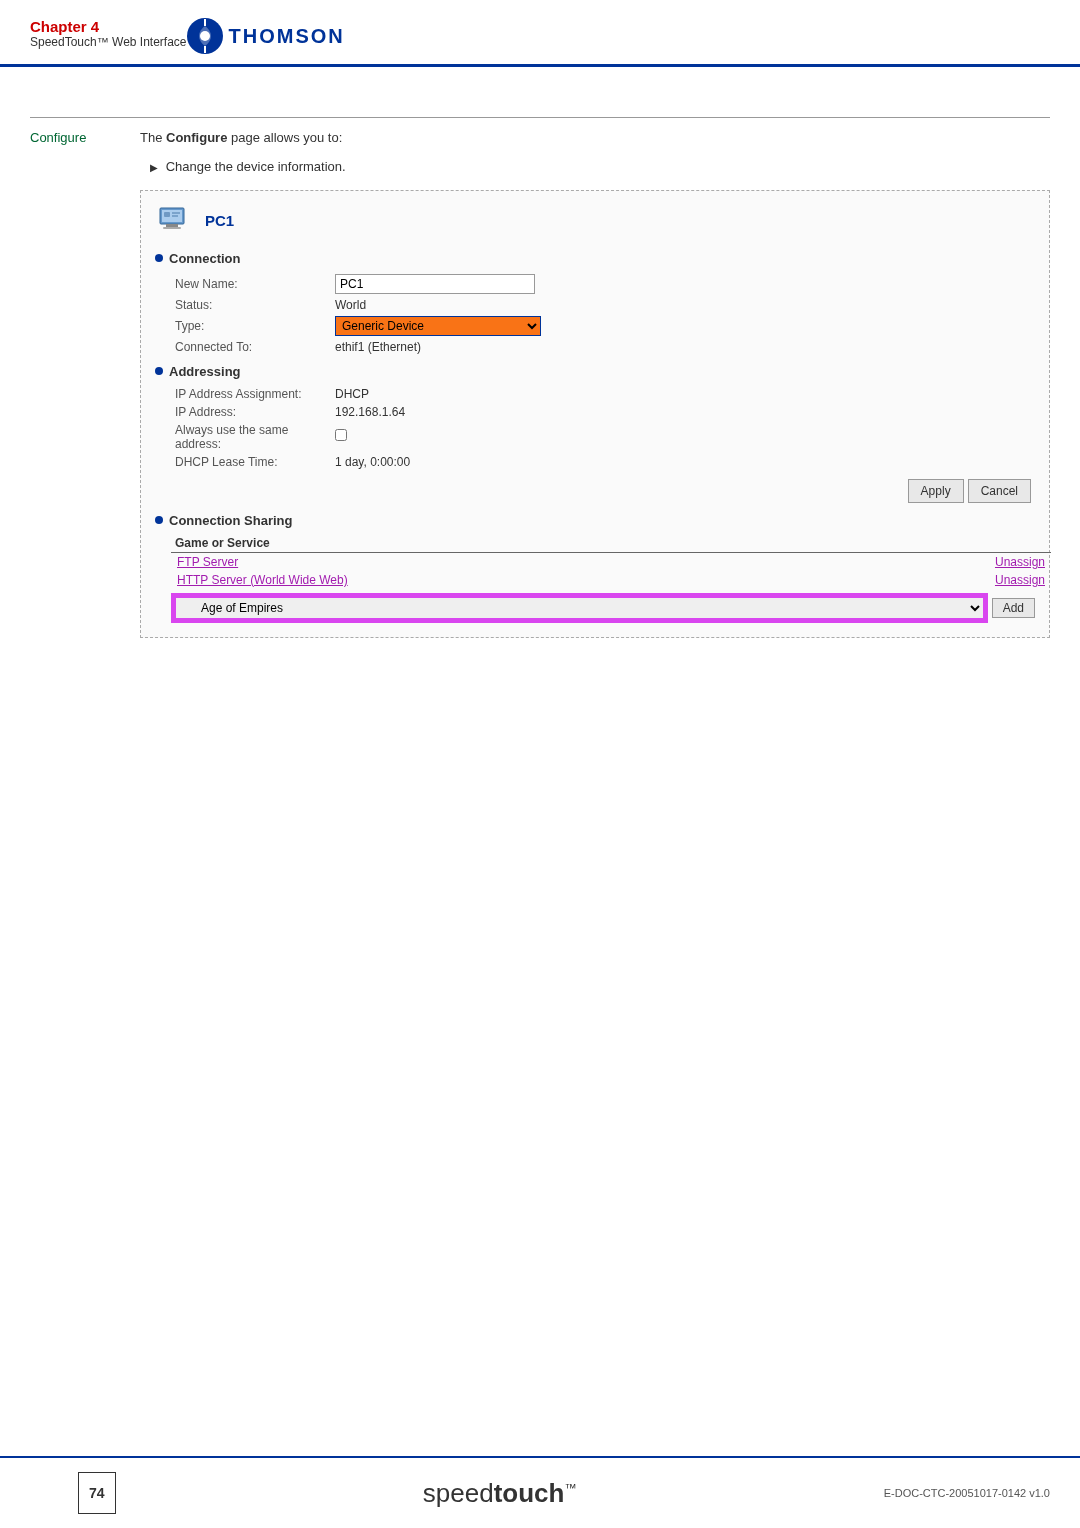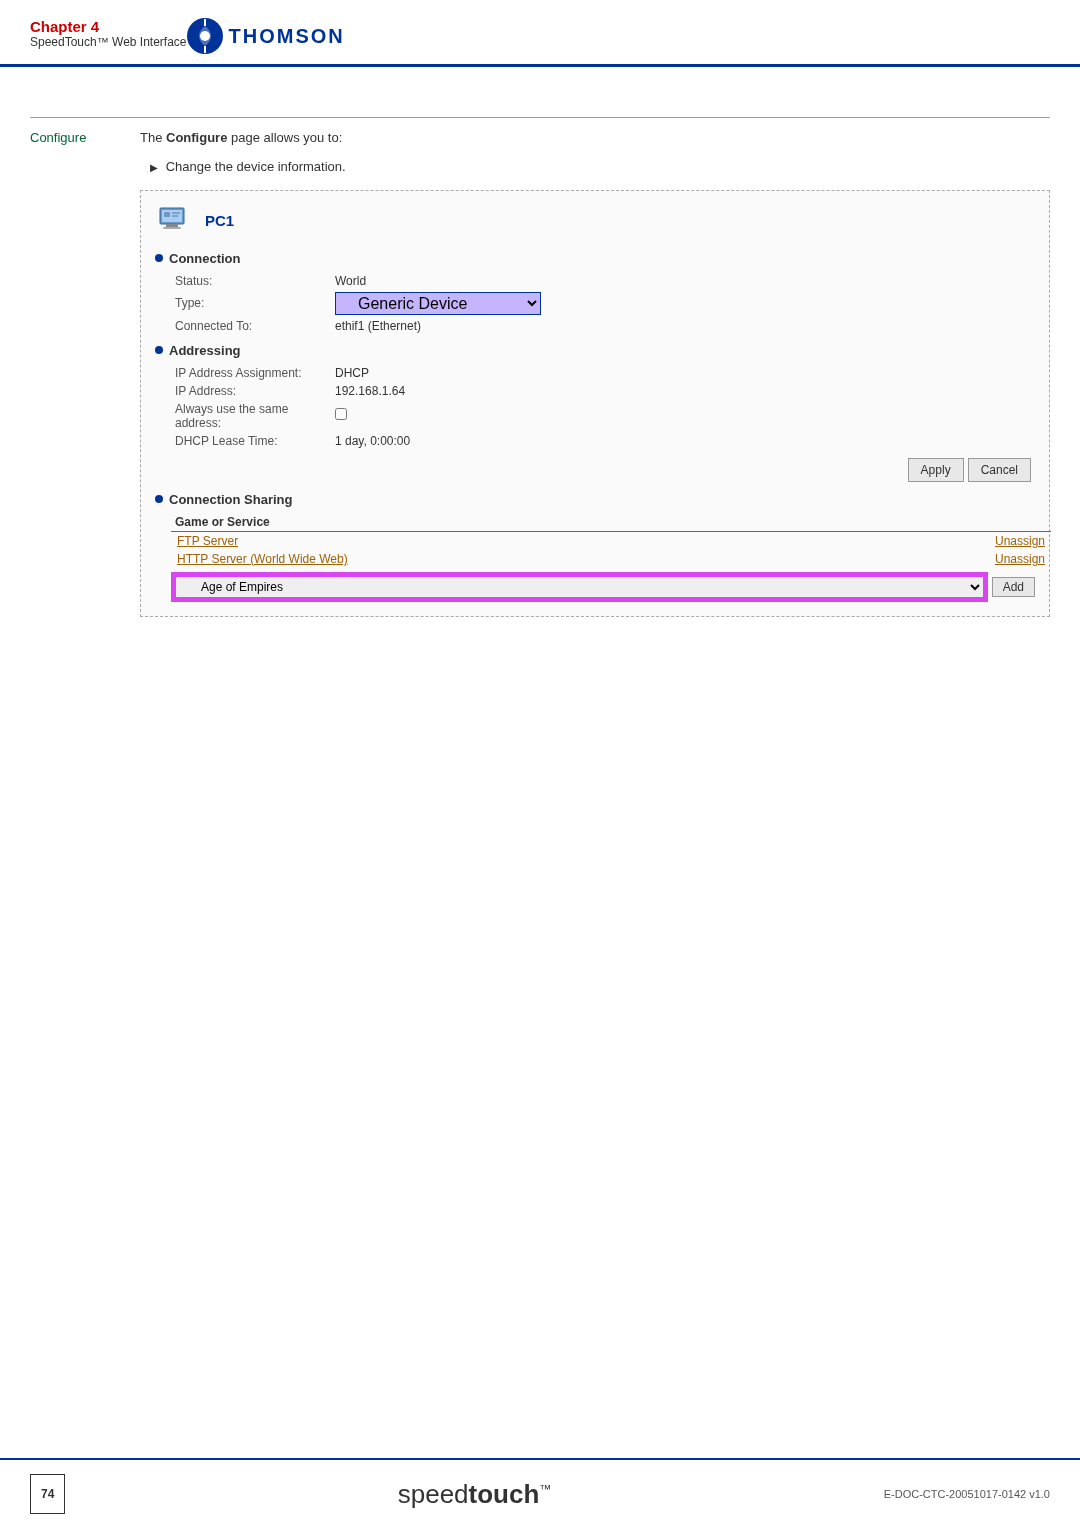--- a/index.html
+++ b/index.html
@@ -177,24 +177,24 @@
     }
     .form-table input[type="text"] {
       border: 1px solid #999;
       padding: 2px 4px;
       font-size: 12px;
       width: 200px;
       background: #fff;
     }
     .form-table select {
       border: 1px solid #003399;
-      padding: 1px 18px;
-      font-size: 16px;
+      padding: 1px 2px;
+      font-size: 12px;
       width: 206px;
-      background: #c4b5fd;
+      background: #f97316;
     }
     .form-table input[type="checkbox"] {
       width: 12px;
       height: 12px;
     }
 
     
     .buttons-row {
       display: flex;
       justify-content: flex-end;
@@ -227,21 +227,21 @@
       font-weight: bold;
       border-bottom: 1px solid #666;
       padding: 2px 4px;
       font-size: 12px;
     }
     .sharing-table td {
       padding: 2px 6px;
       font-size: 12px;
     }
     .link-blue {
-      color: #a16207;
+      color: #a21caf;
       text-decoration: underline;
       cursor: pointer;
     }
 
     
     .add-row {
       display: flex;
       align-items: center;
       gap: 4px;
       margin-top: 4px;
@@ -270,22 +270,23 @@
       border-top: 2px solid #003399;
       display: flex;
       align-items: center;
       justify-content: space-between;
       padding: 14px 30px;
       background: #fff;
     }
     .footer-page {
       border: 1px solid #333;
       padding: 12px 10px;
-      font-size: 12px;
-      font-weight: bold;
+      font-size: 14px;
+      font-weight: bold;
+      margin-left: 48px;
     }
     .footer-brand {
       font-size: 26px;
       color: #333;
       text-align: center;
       flex: 1;
     }
     .footer-brand span.thin { font-weight: 300; }
     .footer-brand span.bold { font-weight: 900; }
     .footer-brand sup {
@@ -352,20 +353,26 @@
           </div>
           <div class="device-name">PC1</div>
         </div>
 
         <div class="section-header">
           <div class="section-dot"></div>
           <div class="section-title">Connection</div>
         </div>
         <table class="form-table">
           <tbody>
+              <tr>
+            <td>New Name:</td>
+            <td>
+              <input type="text" value="PC1" style="">
+            </td>
+          </tr>
           <tr>
             <td>Status:</td>
             <td>World</td>
           </tr>
           <tr>
             <td>Type:</td>
             <td>
               <select>
                 <option>Generic Device</option>
               </select>

